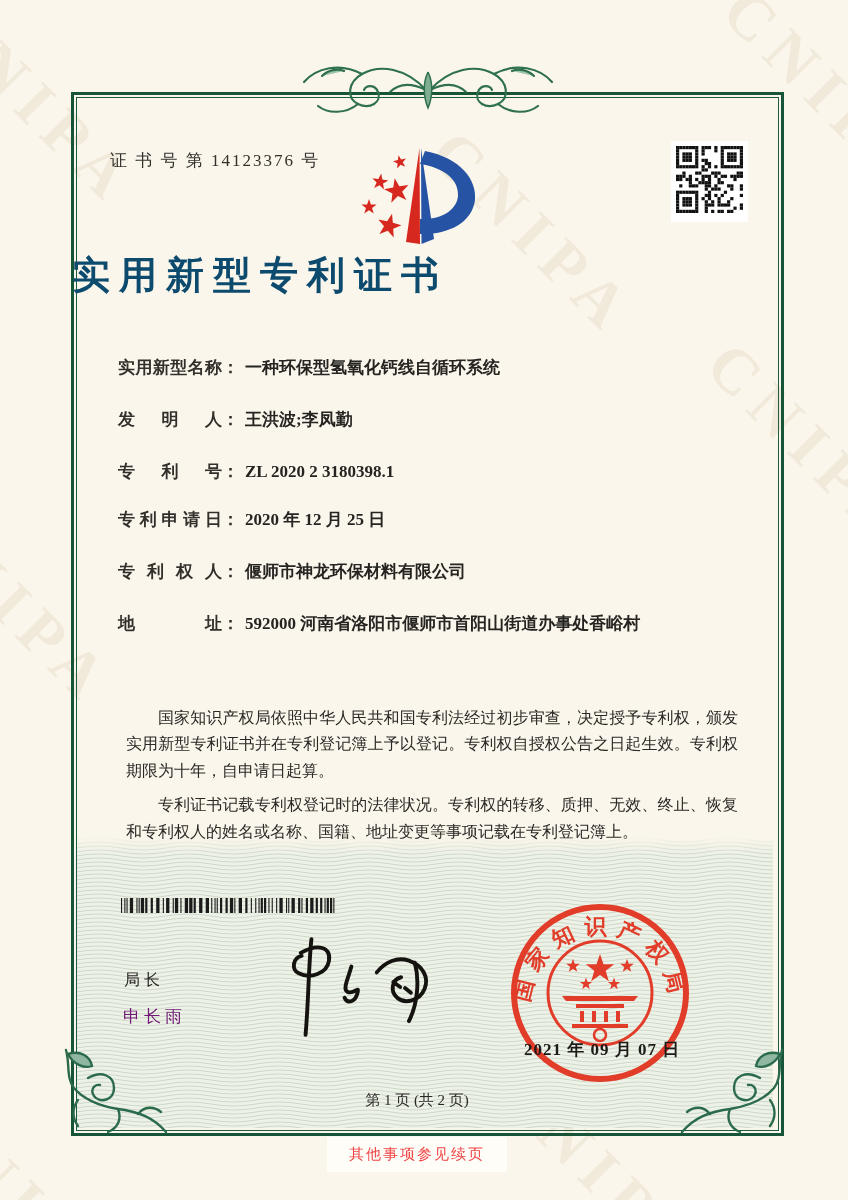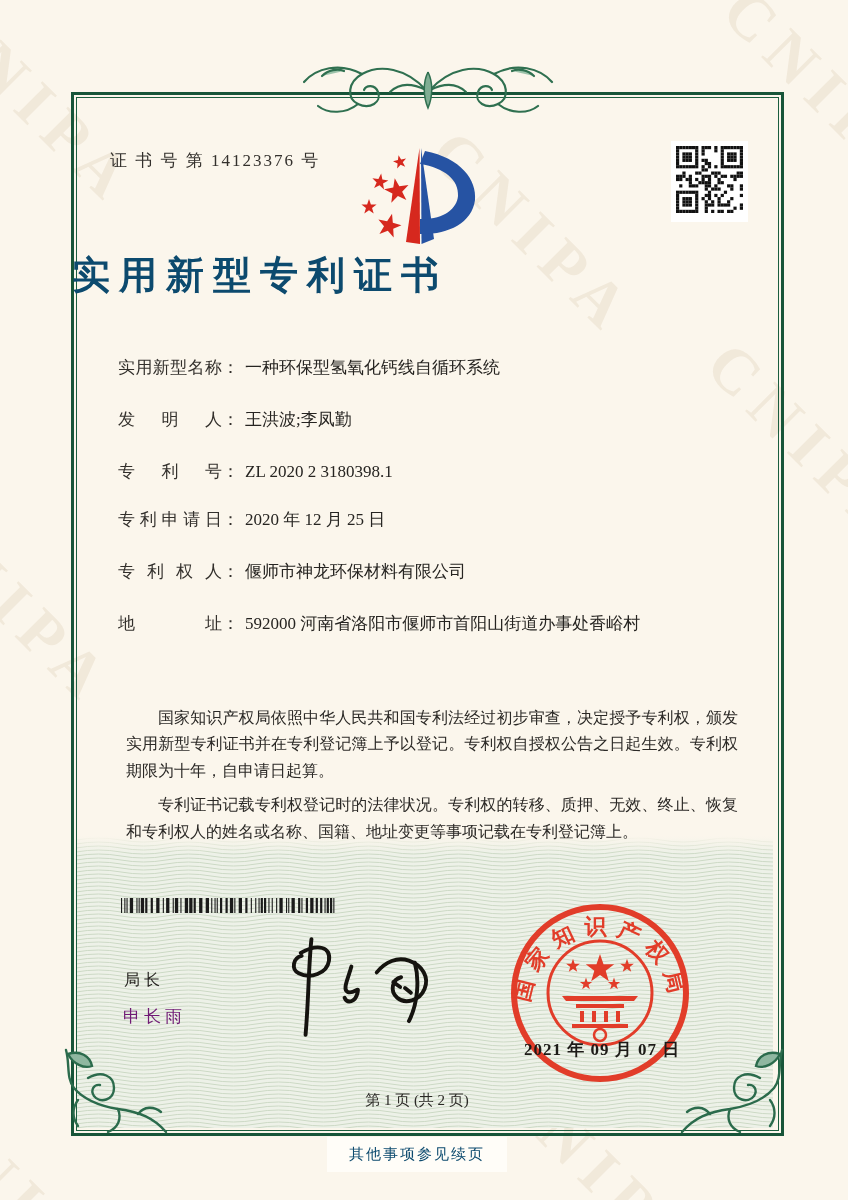--- a/index.html
+++ b/index.html
@@ -26,41 +26,41 @@
   .frame-inner{position:absolute;left:2px;top:2px;right:2px;bottom:2px;
     border:1px solid #1b5e3f;}
   .orn{position:absolute;z-index:4;pointer-events:none;}
   
   .cert-no{position:absolute;left:110px;top:149px;z-index:5;font-size:17px;letter-spacing:2px;color:#33302c;}
   .logo{position:absolute;left:356px;top:138px;z-index:5;}
   .qr-box{position:absolute;left:671px;top:141px;z-index:5;background:#fff;padding:5px;}
   .title{position:absolute;left:72px;top:250px;width:706px;z-index:5;
     text-align:left;font-size:38px;font-weight:600;letter-spacing:9px;color:#0c4a6e;}
   
-  .field-row{position:absolute;left:118px;z-index:5;font-size:17px;line-height:22px;white-space:nowrap;}
+  .field-row{position:absolute;left:118px;z-index:5;font-size:17px;line-height:22px;white-space:nowrap;font-weight:bold;}
   .f-label{display:inline-block;width:104px;text-align:justify;text-align-last:justify;color:#33302c;}
   .f-colon{display:inline-block;margin-right:6px;color:#33302c;}
   .f-value{color:#262421;}
   .grant-right{position:absolute;left:337px;top:0;}
   
   .body-text{position:absolute;left:118px;top:697px;width:628px;z-index:5;
     font-size:16px;line-height:26.4px;text-align:justify;color:#2b2926;}
   .body-text p{margin:8px;text-indent:2em;}
   
   .barcode{position:absolute;left:121px;top:898px;z-index:5;}
   .signer-title{position:absolute;left:124px;top:970px;z-index:5;font-size:16px;letter-spacing:4px;color:#24221f;}
   .signer-name{position:absolute;left:123px;top:1005px;z-index:5;font-size:17px;letter-spacing:4px;color:#701a75;}
   .signature{position:absolute;left:250px;top:933px;z-index:6;}
   .seal{position:absolute;left:505px;top:898px;z-index:6;opacity:.93;}
   .seal-date{position:absolute;left:524px;top:1038px;z-index:7;font-size:17px;
     letter-spacing:1px;color:#1d1b18;font-weight:600;}
   .page-num{position:absolute;left:72px;top:1091px;width:690px;z-index:5;
     text-align:center;font-size:15px;color:#2b2926;}
   .cont-box{position:absolute;left:327px;top:1137px;z-index:10;background:#fffdf8;
-    padding:8px 22px;font-size:15px;letter-spacing:2px;color:#0c4a6e;}
+    padding:8px 22px;font-size:15px;letter-spacing:2px;color:#ef4444;}
 </style>
 </head>
 <body>
 
 <div class="page">
 
   <span class="wm" style="left:-30px;top:-14px">CNIPA</span>
   <span class="wm" style="left:760px;top:-26px">CNIPA</span>
   <span class="wm" style="left:468px;top:116px">CNIPA</span>
   <span class="wm" style="left:744px;top:328px">CNIPA</span>

